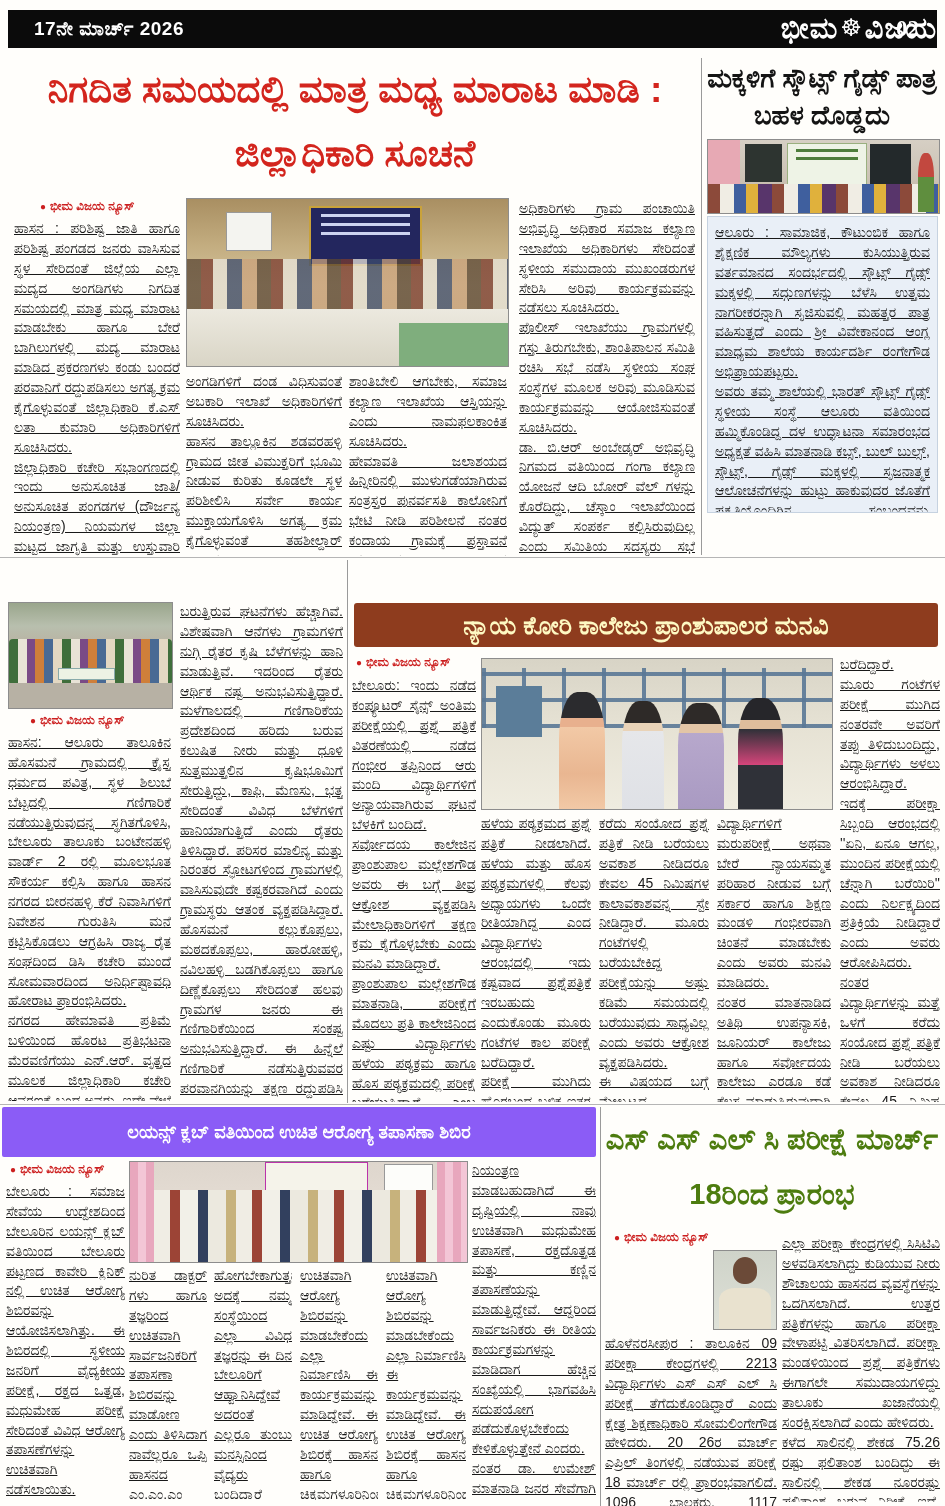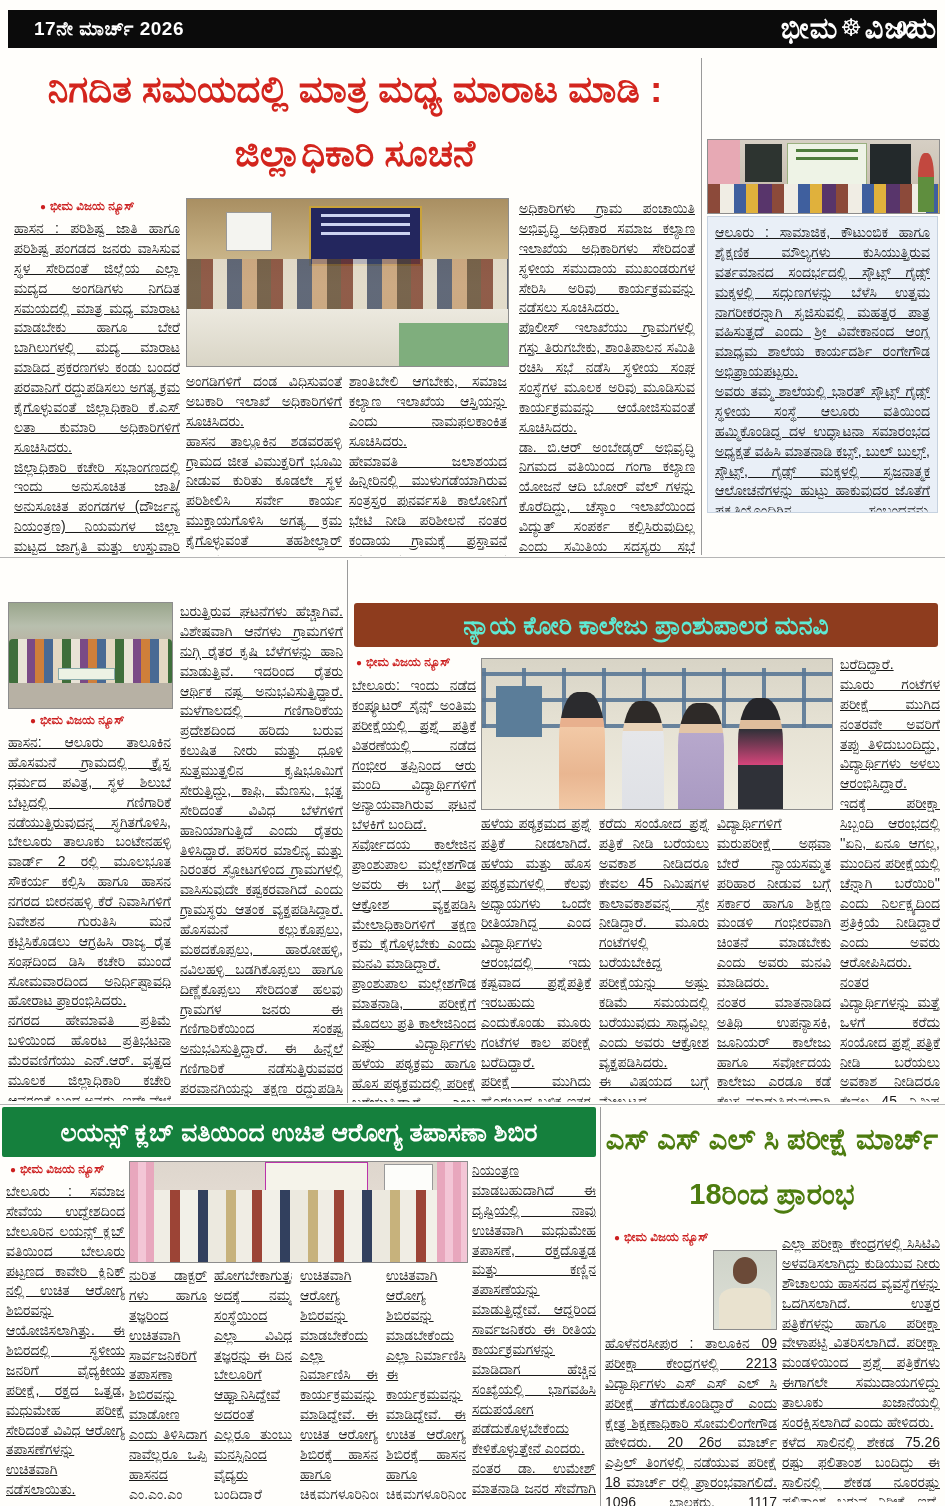--- a/index.html
+++ b/index.html
@@ -12,24 +12,24 @@
   #mast-date{position:absolute;left:26px;font-size:19px;font-weight:bold;letter-spacing:.5px;}
   #mast-title{position:absolute;left:0;right:0;text-align:right;font-size:29px;font-weight:bold;letter-spacing:1px;}
   #mast-title .chakra{font-size:24px;vertical-align:2px;padding:0 2px;}
   #mast-page{position:absolute;right:18px;font-size:23px;font-weight:bold;font-family:"Liberation Serif","DejaVu Serif",serif;}
   
   .hl{font-weight:bold;text-align:center;}
   #liquor-headline{left:12px;top:58px;width:686px;height:132px;font-size:37px;line-height:64px;color:#d3251d;}
   #scouts-headline{left:706px;top:60px;width:232px;height:76px;font-size:26px;line-height:37px;color:#141414;}
   #mining-headline{left:2px;top:562px;width:344px;height:36px;font-size:25px;line-height:36px;color:#2e8b2e;}
   #qp-headline{left:352px;top:562px;width:588px;height:36px;font-size:23px;line-height:36px;color:#20318f;}
-  #qp-subhead{left:354px;top:603px;width:584px;height:44px;background:#8e3c1e;color:#5eead4;
+  #qp-subhead{left:354px;top:603px;width:584px;height:44px;background:#8e3c1e;color:#fef9c3;
               font-size:25px;line-height:44px;border-radius:3px;}
-  #lions-band{left:2px;top:1107px;width:594px;height:50px;background:#15803d;color:#fff;
-              font-size:25px;line-height:50px;border-radius:2px;}
+  #lions-band{left:2px;top:1107px;width:594px;height:50px;background:#8b5cf6;color:#fff;
+              font-size:18px;line-height:50px;border-radius:2px;}
   #sslc-headline{left:604px;top:1112px;width:336px;height:112px;font-size:29px;line-height:55px;color:#4d7c0f;}
   
   .byline{font-size:12px;font-weight:bold;color:#cc1f1f;white-space:nowrap;}
   .byline .dot{font-size:10px;margin-right:4px;}
   
   .col{font-size:14px;line-height:1.42;text-align:justify;overflow:hidden;white-space:pre-line;text-decoration:underline;}
   
   .vrule{width:1px;background:#9a9a9a;}
   .hrule{height:1px;background:#b5b5b5;}
   
@@ -121,20 +121,21 @@
 ಸಕಲೇಶಪುರ ತಾಲೂಕಿನ ಹುಲ್ಲ ಹಳ್ಳಿ ಗ್ರಾಮದ ಸರ್ವೇ ನಂಬರ್ 16 ರಲ್ಲಿನ ಗೋಮಾಳದ 3 ಎಕರೆ ಜಮೀನನ್ನು ವಿಶೇಷ ಪ್ರಕರಣವೆಂದು ಪರಿಗಣಿಸಿ ಸಮಾಜ ಕಲ್ಯಾಣ ಇಲಾಖೆಗೆ ಮಂಜೂರು ಮಾಡಿ ಪರಿಶಿಷ್ಟ ವರ್ಗಗಳ ಬುಡಕಟ್ಟು ಸಮುದಾಯ ಹಲವರು ಟ್ರಸ್ಟ್ ಗೆ ಗಿಡಮೂಲಿಕೆಗಳು ಬೆಳೆಯಲು ನೀಡಲು ಕ್ರಮ ವಹಿಸಲು ಸೂಚಿಸಿದರು.
 ಜಿಲ್ಲೆಯ ಎಲ್ಲಾ ಗ್ರಾಮ ಪಂಚಾಯಿತಿಗಳಲ್ಲಿ ಪೊಲೀಸ್</div>
   <div class="abs col" style="left:519px;top:199px;width:176px;height:357px;">ಅಧಿಕಾರಿಗಳು ಗ್ರಾಮ ಪಂಚಾಯಿತಿ ಅಭಿವೃದ್ಧಿ ಅಧಿಕಾರ ಸಮಾಜ ಕಲ್ಯಾಣ ಇಲಾಖೆಯ ಅಧಿಕಾರಿಗಳು ಸೇರಿದಂತೆ ಸ್ಥಳೀಯ ಸಮುದಾಯ ಮುಖಂಡರುಗಳ ಸೇರಿಸಿ ಅರಿವು ಕಾರ್ಯಕ್ರಮವನ್ನು ನಡೆಸಲು ಸೂಚಿಸಿದರು.
 ಪೊಲೀಸ್ ಇಲಾಖೆಯು ಗ್ರಾಮಗಳಲ್ಲಿ ಗಸ್ತು ತಿರುಗಬೇಕು, ಶಾಂತಿಪಾಲನ ಸಮಿತಿ ರಚಿಸಿ ಸಭೆ ನಡೆಸಿ ಸ್ಥಳೀಯ ಸಂಘ ಸಂಸ್ಥೆಗಳ ಮೂಲಕ ಅರಿವು ಮೂಡಿಸುವ ಕಾರ್ಯಕ್ರಮವನ್ನು ಆಯೋಜಿಸುವಂತೆ ಸೂಚಿಸಿದರು.
 ಡಾ. ಬಿ.ಆರ್ ಅಂಬೇಡ್ಕರ್ ಅಭಿವೃದ್ಧಿ ನಿಗಮದ ವತಿಯಿಂದ ಗಂಗಾ ಕಲ್ಯಾಣ ಯೋಜನೆ ಆದಿ ಬೋರ್ ವೆಲ್ ಗಳನ್ನು ಕೊರೆದಿದ್ದು, ಚೆಸ್ಕಾಂ ಇಲಾಖೆಯಿಂದ ವಿದ್ಯುತ್ ಸಂಪರ್ಕ ಕಲ್ಪಿಸಿರುವುದಿಲ್ಲ ಎಂದು ಸಮಿತಿಯ ಸದಸ್ಯರು ಸಭೆ ಗಮನಕ್ಕೆ ತಂದರು ಅದಕ್ಕೆ ಪ್ರತಿಕ್ರಿಸಿದ ಜಿಲ್ಲಾಧಿಕಾರಿಗಳಿಗೆ ಕೂಡಲೇ ಸಂಪರ್ಕ ಕಲ್ಪಿಸದೇ ಇಲ್ಲದಿದ್ದರೆ ಕಾನೂನು ಕ್ರಮ ಕೈಗೊಳ್ಳಲಾಗುವುದು ಎಂದರು.
 ಪರಿಶಿಷ್ಟ ಜಾತಿ ಹಾಗೂ ಪರಿಶಿಷ್ಟ ಪಂಗಡದ ಜನರು ವಾಸಿಸುವ ಮನೆಗಳಿಗೆ ಉಚಿತ ವಿದ್ಯುತ್ ಜ್ಯೋತಿ ಯೋಜನೆ ಸಂಪರ್ಕ ಕಲ್ಪಿಸುತ್ತಿಲ್ಲ ಎಂದು ಸದಸ್ಯರು ಸಭೆಯಲ್ಲಿ ಆರೋಪಿಸಿದರು ಜಿಲ್ಲಾಧಿಕಾರಿಯವರು ಅಗತ್ಯ ಕ್ರಮ ಕೈಗೊಳ್ಳುವಂತೆ ಸೂಚಿಸಿದರು.
 ಸಮಿತಿಯ ಸದಸ್ಯರಾದ ಶಿವಮ್ಮ, ಭೈರೇಶ್ ಶಿವಮ್ಮ ನಾಯಕ್, ಹಚ್ಚುವಳಿ ಪೊಲೀಸ್ ವರಿಷ್ಠಾಧಿಕಾರಿ ಹರ್ಷಿತ್, ಜಿಲ್ಲಾ ಪಂಚಾಯಿತಿಯ ಉಪ ಕಾರ್ಯದರ್ಶಿ ಕೃಷ್ಣಮೂರ್ತಿ, ಜಂಟಿ ಕೃಷಿ ನಿರ್ದೇಶಕರಾದ ರಮೇಶ್, ಸಮಾಜ ಕಲ್ಯಾಣ ಇಲಾಖೆಯ ಉಪನಿರ್ದೇಶಕರಾದ ಧ್ರುವ್ ಫೀಲ್ ಹಾಗೂ ಮತ್ತಿತರ ಜಿಲ್ಲಾ ಮಟ್ಟದ ಅಧಿಕಾರಿಗಳು ಉಪಸ್ಥಿತರಿದ್ದರು.</div>
 
   <div class="abs vrule" style="left:701px;top:58px;height:497px;"></div>
 
+  <div class="abs hl" id="scouts-headline">ಮಕ್ಕಳಿಗೆ ಸ್ಕೌಟ್ಸ್ ಗೈಡ್ಸ್ ಪಾತ್ರ ಬಹಳ ದೊಡ್ಡದು</div>
   <div class="abs ph" id="ph-scouts" style="left:707px;top:139px;width:231px;height:73px;">
     <div class="wallL"></div>
     <div class="board1"></div>
     <div class="banner">
         <i></i>
         <i></i>
       </div>
     <div class="board2"></div>
     <div class="people"></div>
     <div class="sari"></div>

